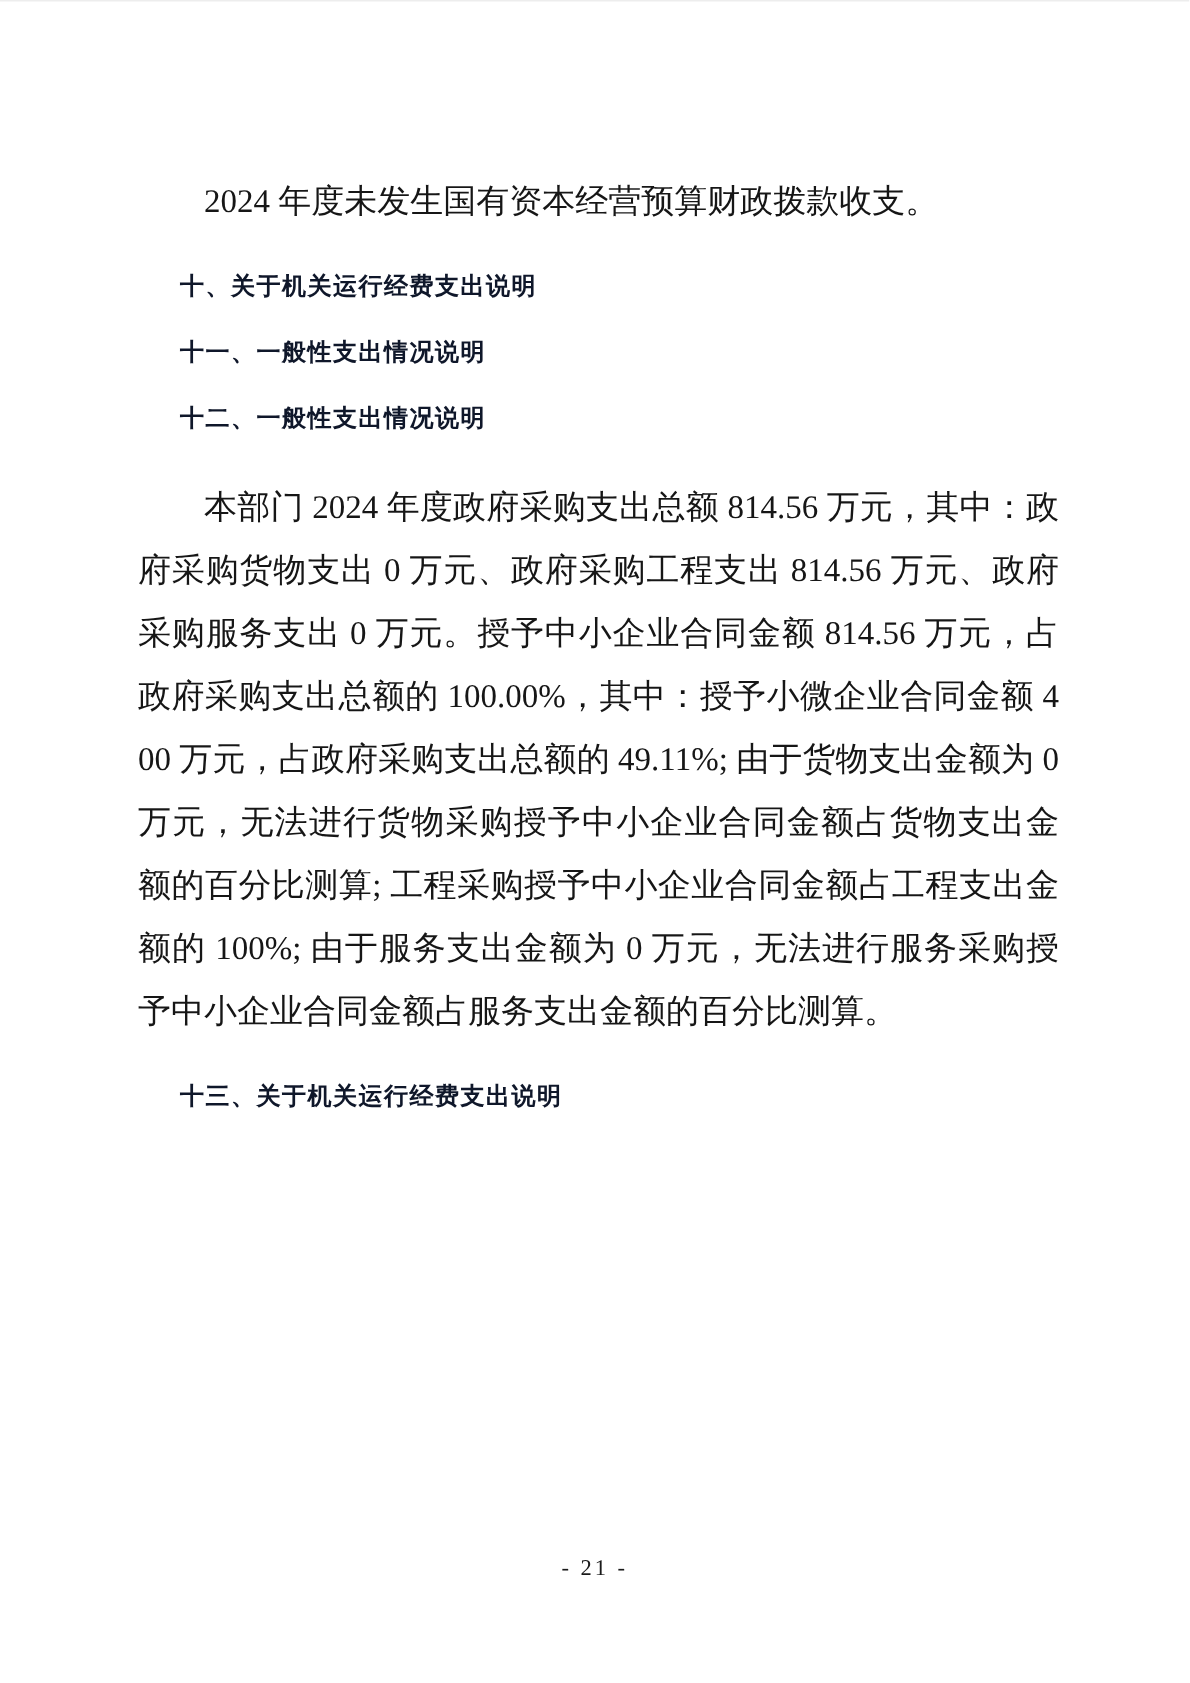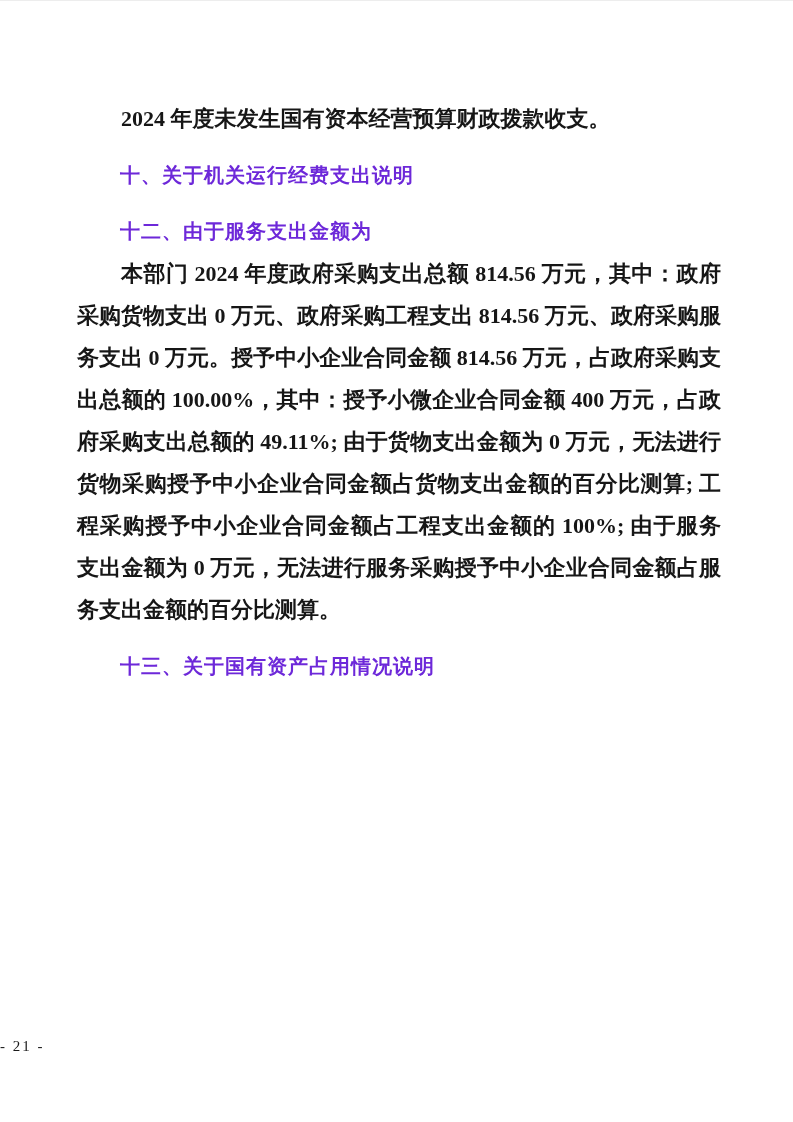--- a/index.html
+++ b/index.html
@@ -18,59 +18,60 @@
     box-sizing: border-box;
     border-top: 1px solid #ededed;
   }
   .content {
     position: absolute;
     left: 76px;
     top: 96px;
     width: 646px;
   }
   .para-body {
-    margin: 1px;
+    margin: 16px;
     font-size: 22px;
     line-height: 42px;
-    font-weight: bold;
+    font-weight: normal;
     text-align: justify;
     text-align-last: left;
     text-justify: inter-character;
     text-indent: 44px;
     word-break: break-all;
     color: #161616;
   }
   .para-heading {
-    margin: 14px 0 0 0;
-    font-size: 20px;
+    margin: 2px 0 0 0;
+    font-size: 16px;
     line-height: 42px;
     font-weight: bold;
     font-family: "Liberation Sans", "DejaVu Sans", sans-serif;
     text-indent: 44px;
-    color: #6d28d9;
+    color: #0f172a;
     letter-spacing: 1px;
   }
   .page-number {
     position: absolute;
     top: 1034px;
     left: 0;
     width: 100%;
-    text-align: left;
+    text-align: center;
     font-size: 15px;
     line-height: 22px;
     font-family: "Liberation Serif", "DejaVu Serif", serif;
     color: #1a1a1a;
     letter-spacing: 2px;
   }
 </style>
 </head>
 <body>
 
 <div class="page">
   <div class="content">
     <p class="para-body">2024 年度未发生国有资本经营预算财政拨款收支。</p>
     <h2 class="para-heading">十、关于机关运行经费支出说明</h2>
-    <h2 class="para-heading">十二、由于服务支出金额为</h2>
+    <h2 class="para-heading">十一、一般性支出情况说明</h2>
+    <h2 class="para-heading">十二、一般性支出情况说明</h2>
     <p class="para-body">本部门 2024 年度政府采购支出总额 814.56 万元，其中：政府采购货物支出 0 万元、政府采购工程支出 814.56 万元、政府采购服务支出 0 万元。授予中小企业合同金额 814.56 万元，占政府采购支出总额的 100.00%，其中：授予小微企业合同金额 400 万元，占政府采购支出总额的 49.11%; 由于货物支出金额为 0 万元，无法进行货物采购授予中小企业合同金额占货物支出金额的百分比测算; 工程采购授予中小企业合同金额占工程支出金额的 100%; 由于服务支出金额为 0 万元，无法进行服务采购授予中小企业合同金额占服务支出金额的百分比测算。</p>
-    <h2 class="para-heading">十三、关于国有资产占用情况说明</h2>
+    <h2 class="para-heading">十三、关于机关运行经费支出说明</h2>
   </div>
   <div class="page-number">- 21 -</div>
 </div>
 
 </body></html>

